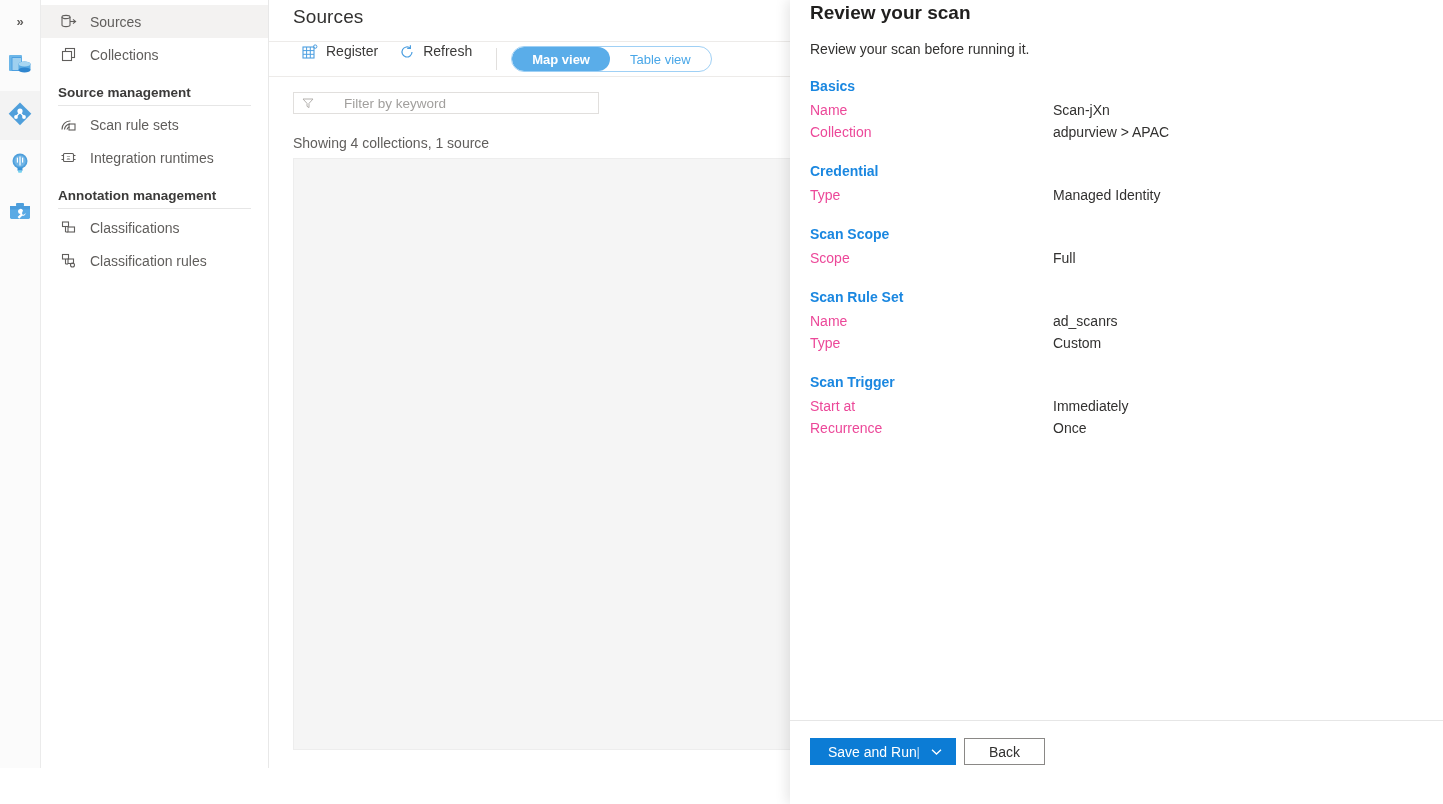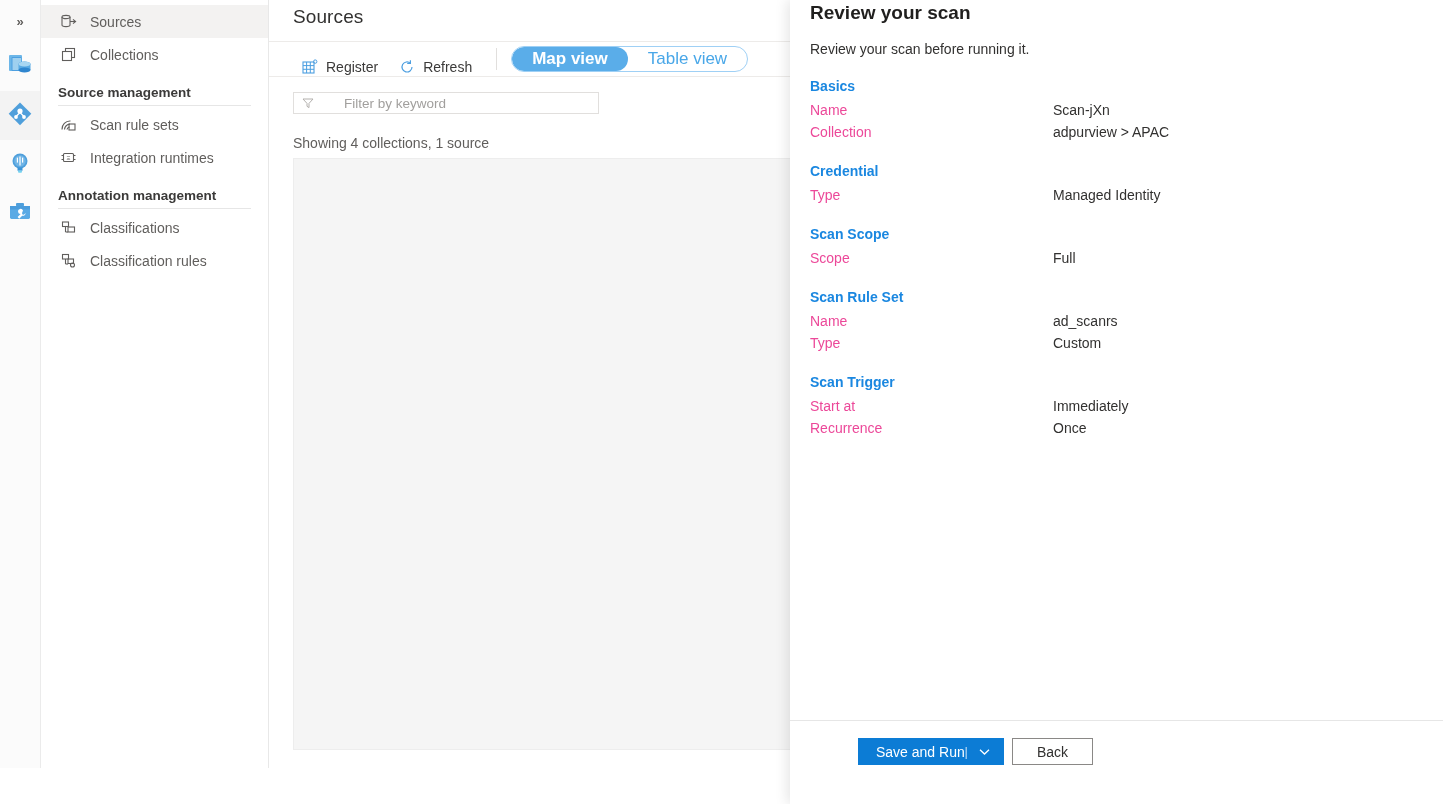--- a/index.html
+++ b/index.html
@@ -118,21 +118,21 @@
     width: 100%;
     height: 36px;
     border-top: 1px solid #edebe9;
     border-bottom: 1px solid #edebe9;
     display: flex;
     align-items: center;
     padding-left: 22px;
     box-sizing: border-box;
   }
   .cmd-btn {
-    display: flex; align-items: flex-end;
+    display: flex; align-items: flex-start;
     height: 32px;
     padding: 0 10px;
     font-size: 14px;
     color: #3b3a39;
     cursor: pointer;
     white-space: nowrap;
   }
   .cmd-btn .cmd-ico {
     width: 17px; height: 17px;
     margin-right: 8px;
@@ -150,21 +150,21 @@
     border: 1px solid #9fd0f5;
     border-radius: 13px;
     overflow: hidden;
     background: #ffffff;
     margin-left: 4px;
   }
   .view-seg {
     height: 24px;
     display: flex; align-items: center; justify-content: center;
     padding: 0 20px;
-    font-size: 17px;
+    font-size: 13px;
     color: #49a7e8;
     cursor: pointer;
     border-radius: 13px;
     box-sizing: border-box;
   }
   .view-seg.active {
     background: #5aade9;
     color: #ffffff;
     font-weight: bold;
   }
@@ -307,21 +307,20 @@
     font-size: 14px;
     font-family: "Liberation Sans", sans-serif;
     display: flex;
     align-items: center;
     justify-content: center;
     box-sizing: border-box;
     cursor: pointer;
     background: #ffffff;
     border: 1px solid #8a8886;
     color: #323130;
-    margin-left: 48px;
   }
   #btn-save {
     left: 20px; top: 17px;
     width: 146px;
     background: #0c7cd5;
     border: 1px solid #0c7cd5;
     color: #ffffff;
     justify-content: flex-start;
     padding-left: 17px;
   }

